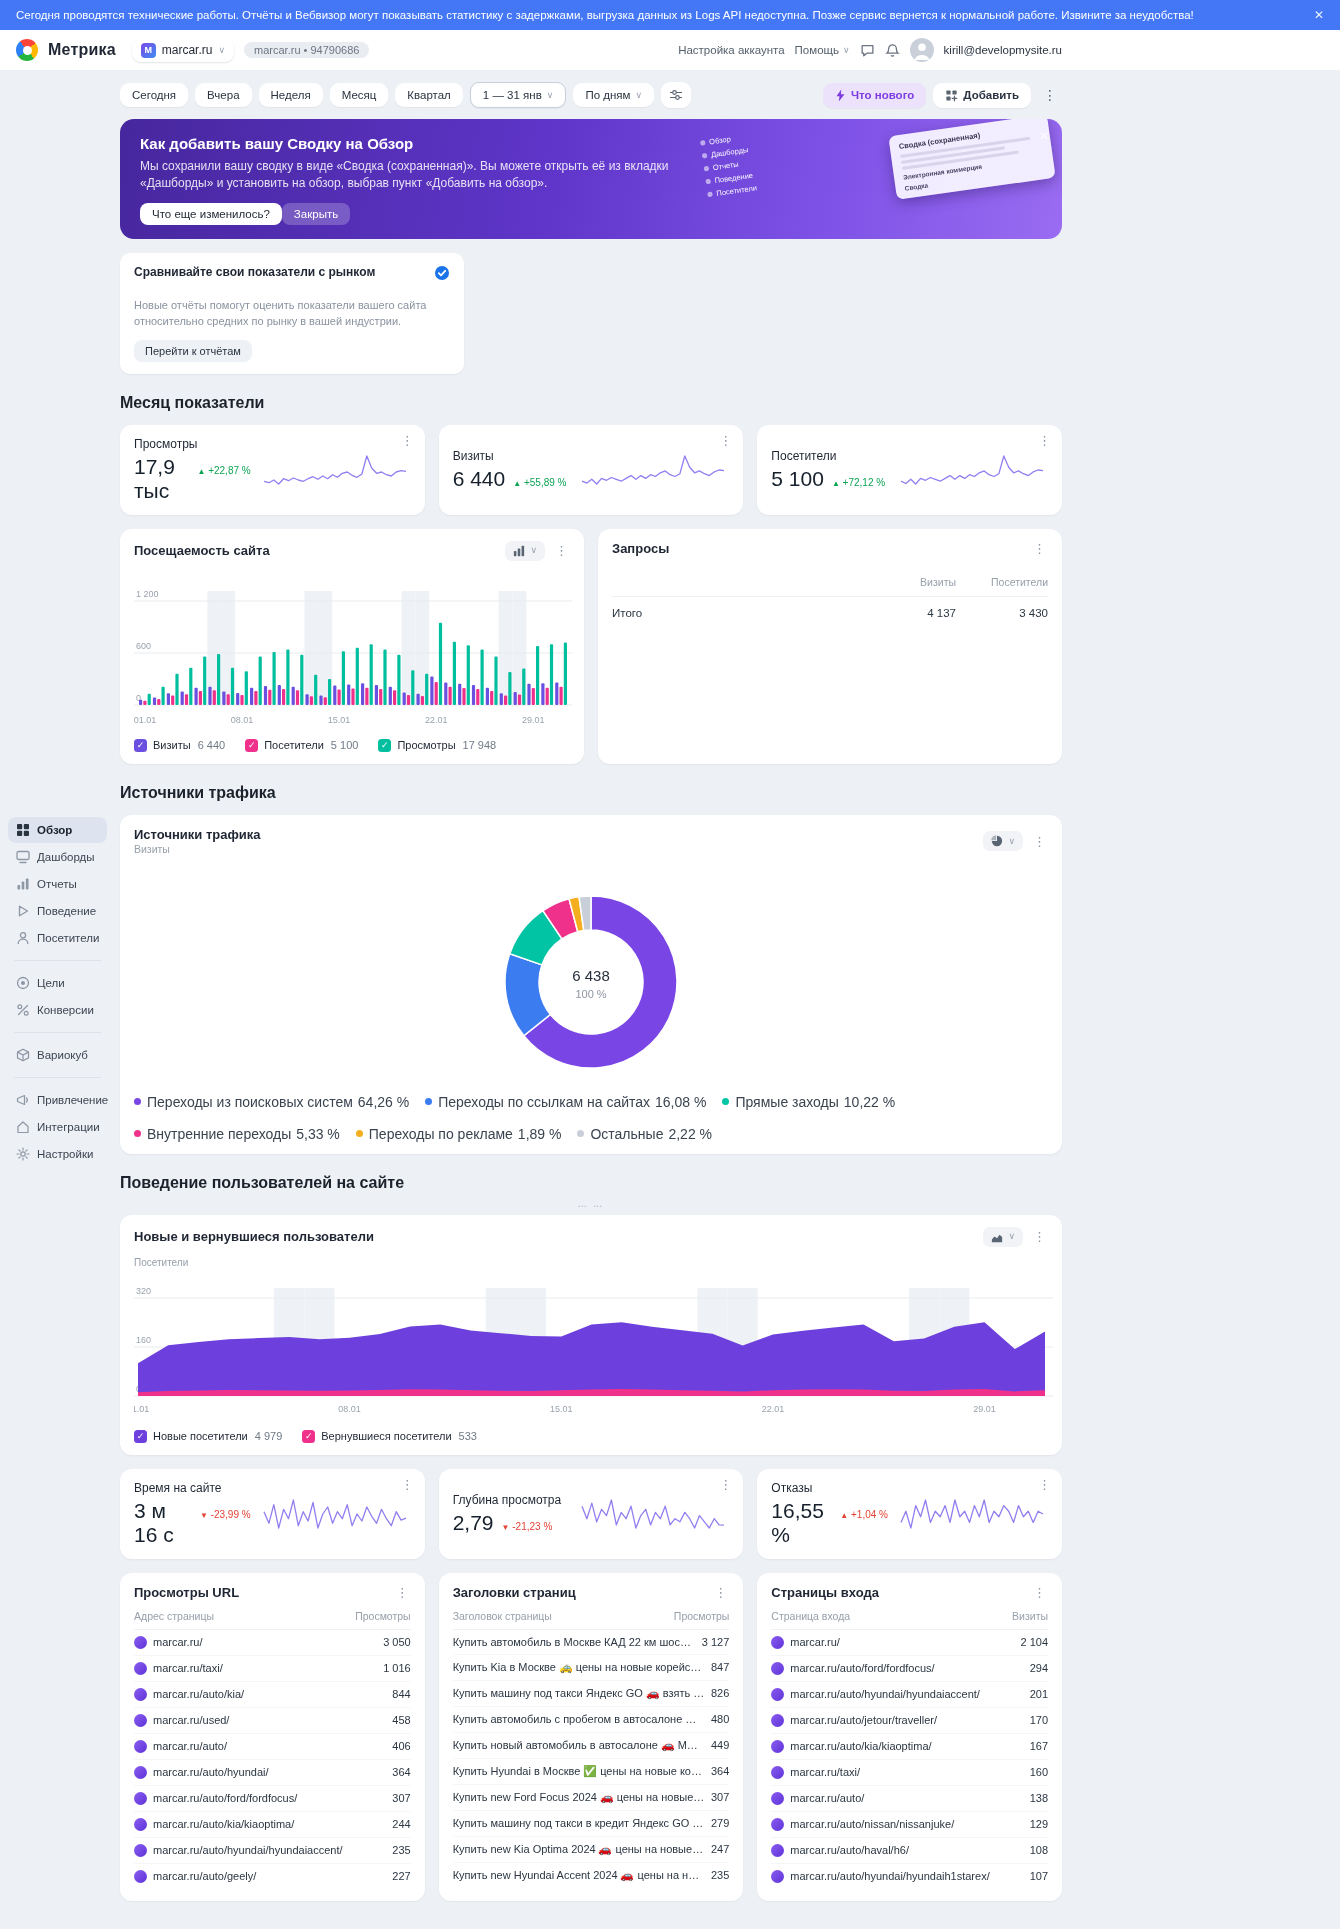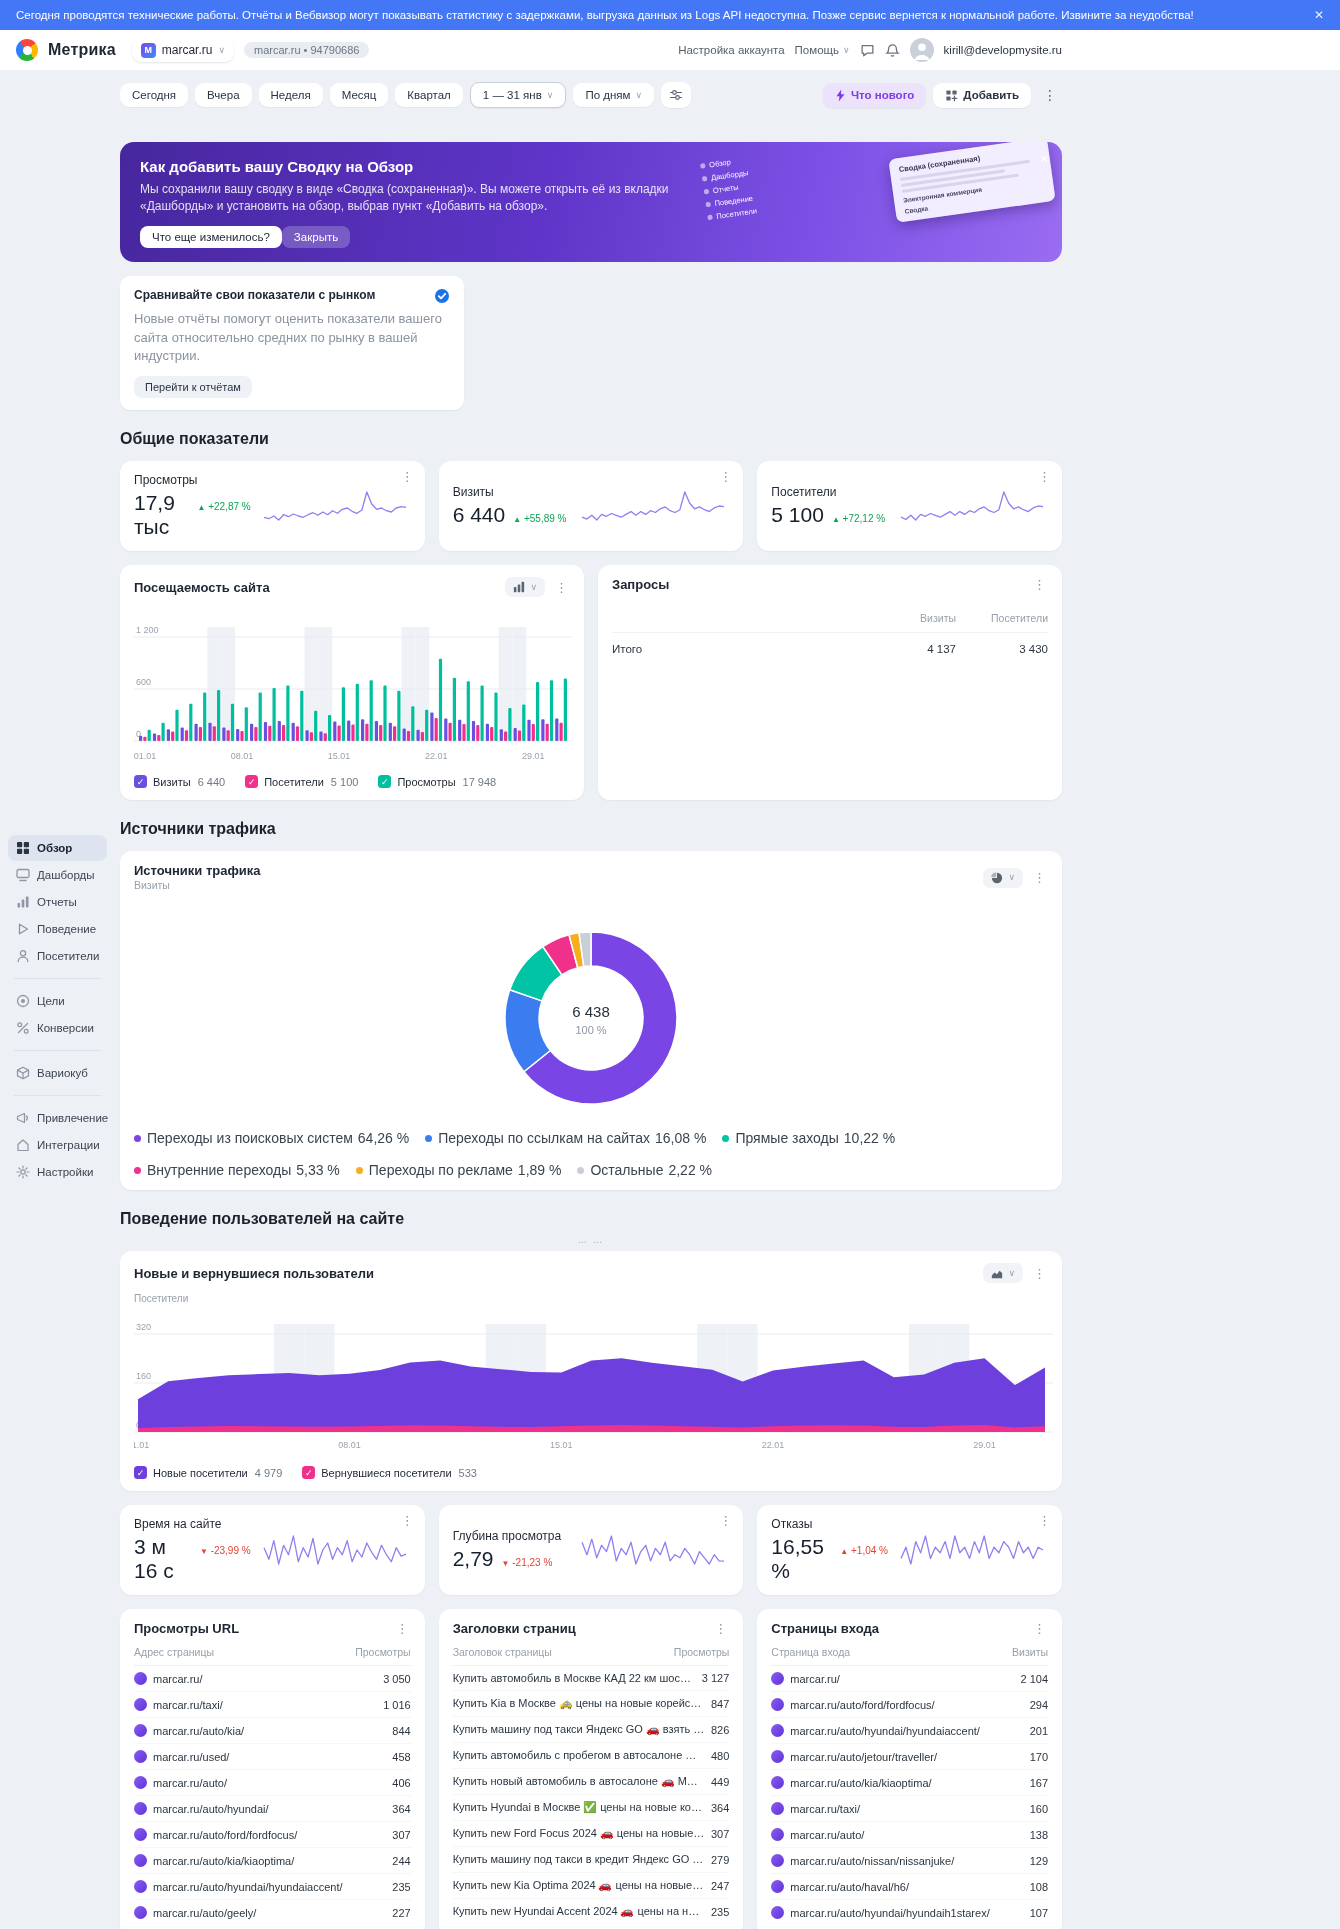--- a/index.html
+++ b/index.html
@@ -28,21 +28,21 @@
   .app{max-width:1078px}
   .layout{display:flex;align-items:center}
   .sidebar{width:112px;flex-shrink:0;padding:10px 5px 10px 8px}
   .sb-item{display:flex;align-items:center;gap:7px;padding:6px 8px;border-radius:8px;color:#3c4552;font-size:11.5px;cursor:pointer;margin-bottom:1px;white-space:nowrap}
   .sb-item .sb-icon{color:#8d97a5;display:flex;align-items:center}
   .sb-item.active{background:#dde4ef;color:#16202c;font-weight:700}
   .sb-item.active .sb-icon{color:#2a3340}
   .sb-divider{height:1px;background:#dde2e9;margin:9px 6px}
   .content{flex:1;min-width:0;padding:12px 16px 0 8px}
   
-  .toolbar{display:flex;align-items:center;gap:7px;margin-bottom:34px}
+  .toolbar{display:flex;align-items:center;gap:7px;margin-bottom:11px}
   .pill{background:#fff;border-radius:9px;padding:6px 12px;font-size:11.5px;color:#2a3340;cursor:pointer;box-shadow:0 1px 1px rgba(20,30,50,.05);display:flex;align-items:center;gap:5px;white-space:nowrap}
   .pill.outlined{border:1px solid #c6cfda}
   .icon-pill{background:#fff;border-radius:9px;padding:6px 8px;cursor:pointer;box-shadow:0 1px 1px rgba(20,30,50,.05);color:#5b6572}
   .spacer{flex:1}
   .btn-whatsnew{background:#ece2fc;color:#7e3ce0;font-weight:600}
   .btn-whatsnew svg{color:#7e3ce0}
   .btn-add{font-weight:600}
   .kebab-btn{color:#5b6572;cursor:pointer;font-size:14px;padding:2px 5px}
   
   .promo{position:relative;border-radius:14px;background:linear-gradient(100deg,#47279e,#5e35c8 45%,#7e52e6 75%,#9a6cf2);color:#fff;padding:16px 20px 14px;overflow:hidden;margin-bottom:14px;min-height:100px}
@@ -57,21 +57,21 @@
   .illu-menu-item{display:flex;gap:4px;align-items:center;margin-bottom:4px}
   .illu-dot{width:5px;height:5px;border-radius:2px;background:rgba(255,255,255,.55)}
   .illu-card{position:absolute;right:-18px;top:6px;transform:rotate(-8deg);background:rgba(246,243,255,.96);color:#3a3550;border-radius:7px;padding:7px 9px;width:160px;font-size:6.5px;box-shadow:0 4px 14px rgba(20,10,60,.35)}
   .illu-title{font-weight:700;font-size:7.5px;margin-bottom:4px}
   .illu-line{height:3px;background:#d9d4ea;border-radius:2px;margin:3px 0}
   .illu-sub div{margin-top:4px;font-weight:600;color:#4a4564}
   
   .market{width:344px;background:#fff;border-radius:10px;padding:12px 14px;position:relative;box-shadow:0 1px 2px rgba(25,35,55,.05);margin-bottom:4px}
   .market-head{display:flex;align-items:flex-start;gap:8px}
   .market-title{font-size:12px;font-weight:700;flex:1}
-  .market p{font-size:13px;color:#8a93a0;line-height:1.45;margin:6px 0 10px}
+  .market p{font-size:11px;color:#8a93a0;line-height:1.45;margin:17px 0 10px}
   .market-btn{display:inline-block;background:#eef1f5;border-radius:8px;padding:5px 11px;font-size:11px;cursor:pointer;color:#2a3340}
   
   .sec-title{font-size:16px;font-weight:700;margin:20px 0 13px;color:#1b222c}
   .cards-row{display:flex;gap:14px;margin-bottom:14px}
   .card{background:#fff;border-radius:12px;box-shadow:0 1px 2px rgba(25,35,55,.05);padding:12px 14px;position:relative}
   
   .metric-card{flex:1;display:flex;align-items:center;gap:10px;min-height:66px;min-width:0}
   .mc-left{flex:1;min-width:0}
   .mc-title{font-size:12px;color:#1f2633}
   .mc-valrow{display:flex;align-items:baseline;gap:8px;margin-top:4px}
@@ -376,21 +376,21 @@
           <span class="market-title">Сравнивайте свои показатели с рынком</span>
           <svg width="16" height="16" viewBox="0 0 16 16">
               <circle cx="8" cy="8" r="7" fill="#1a73e8"></circle>
               <path d="M4.8 8.2 7 10.4 11.2 5.8" stroke="#fff" stroke-width="1.8" fill="none" stroke-linecap="round" stroke-linejoin="round"></path>
             </svg>
         </div>
         <p>Новые отчёты помогут оценить показатели вашего сайта относительно средних по рынку в вашей индустрии.</p>
         <span class="market-btn">Перейти к отчётам</span>
       </div>
 
-      <div class="sec-title">Общие показатели</div>
+      <div class="sec-title">Месяц показатели</div>
       <div class="cards-row" id="metrics-row">
           <div class="card metric-card">
             <span class="kebab">⋮</span>
             <div class="mc-left">
               <div class="mc-title">Просмотры</div>
               <div class="mc-valrow">
                 <span class="mc-value">17,9 тыс</span>
                 <span class="mc-delta pos"><span class="tri">▲</span> +22,87 %</span>
               </div>
             </div>

